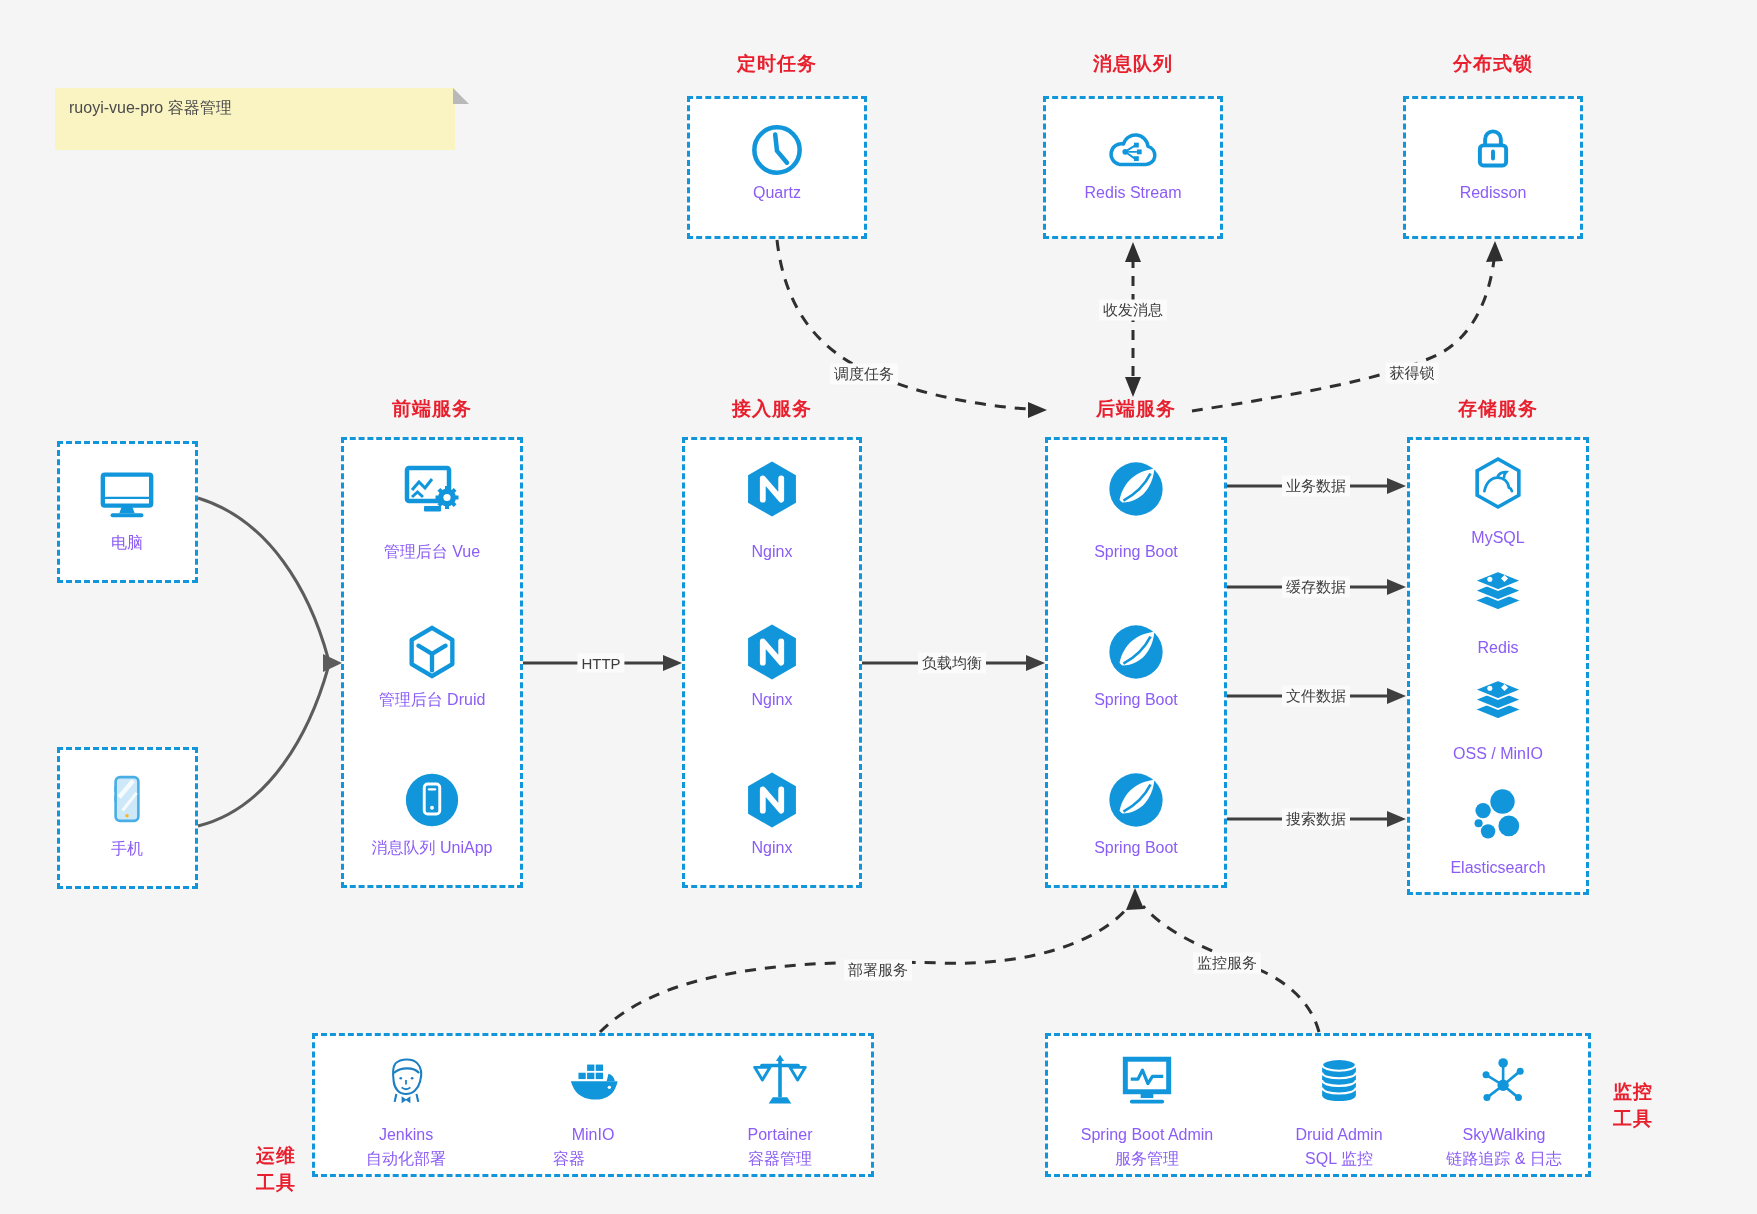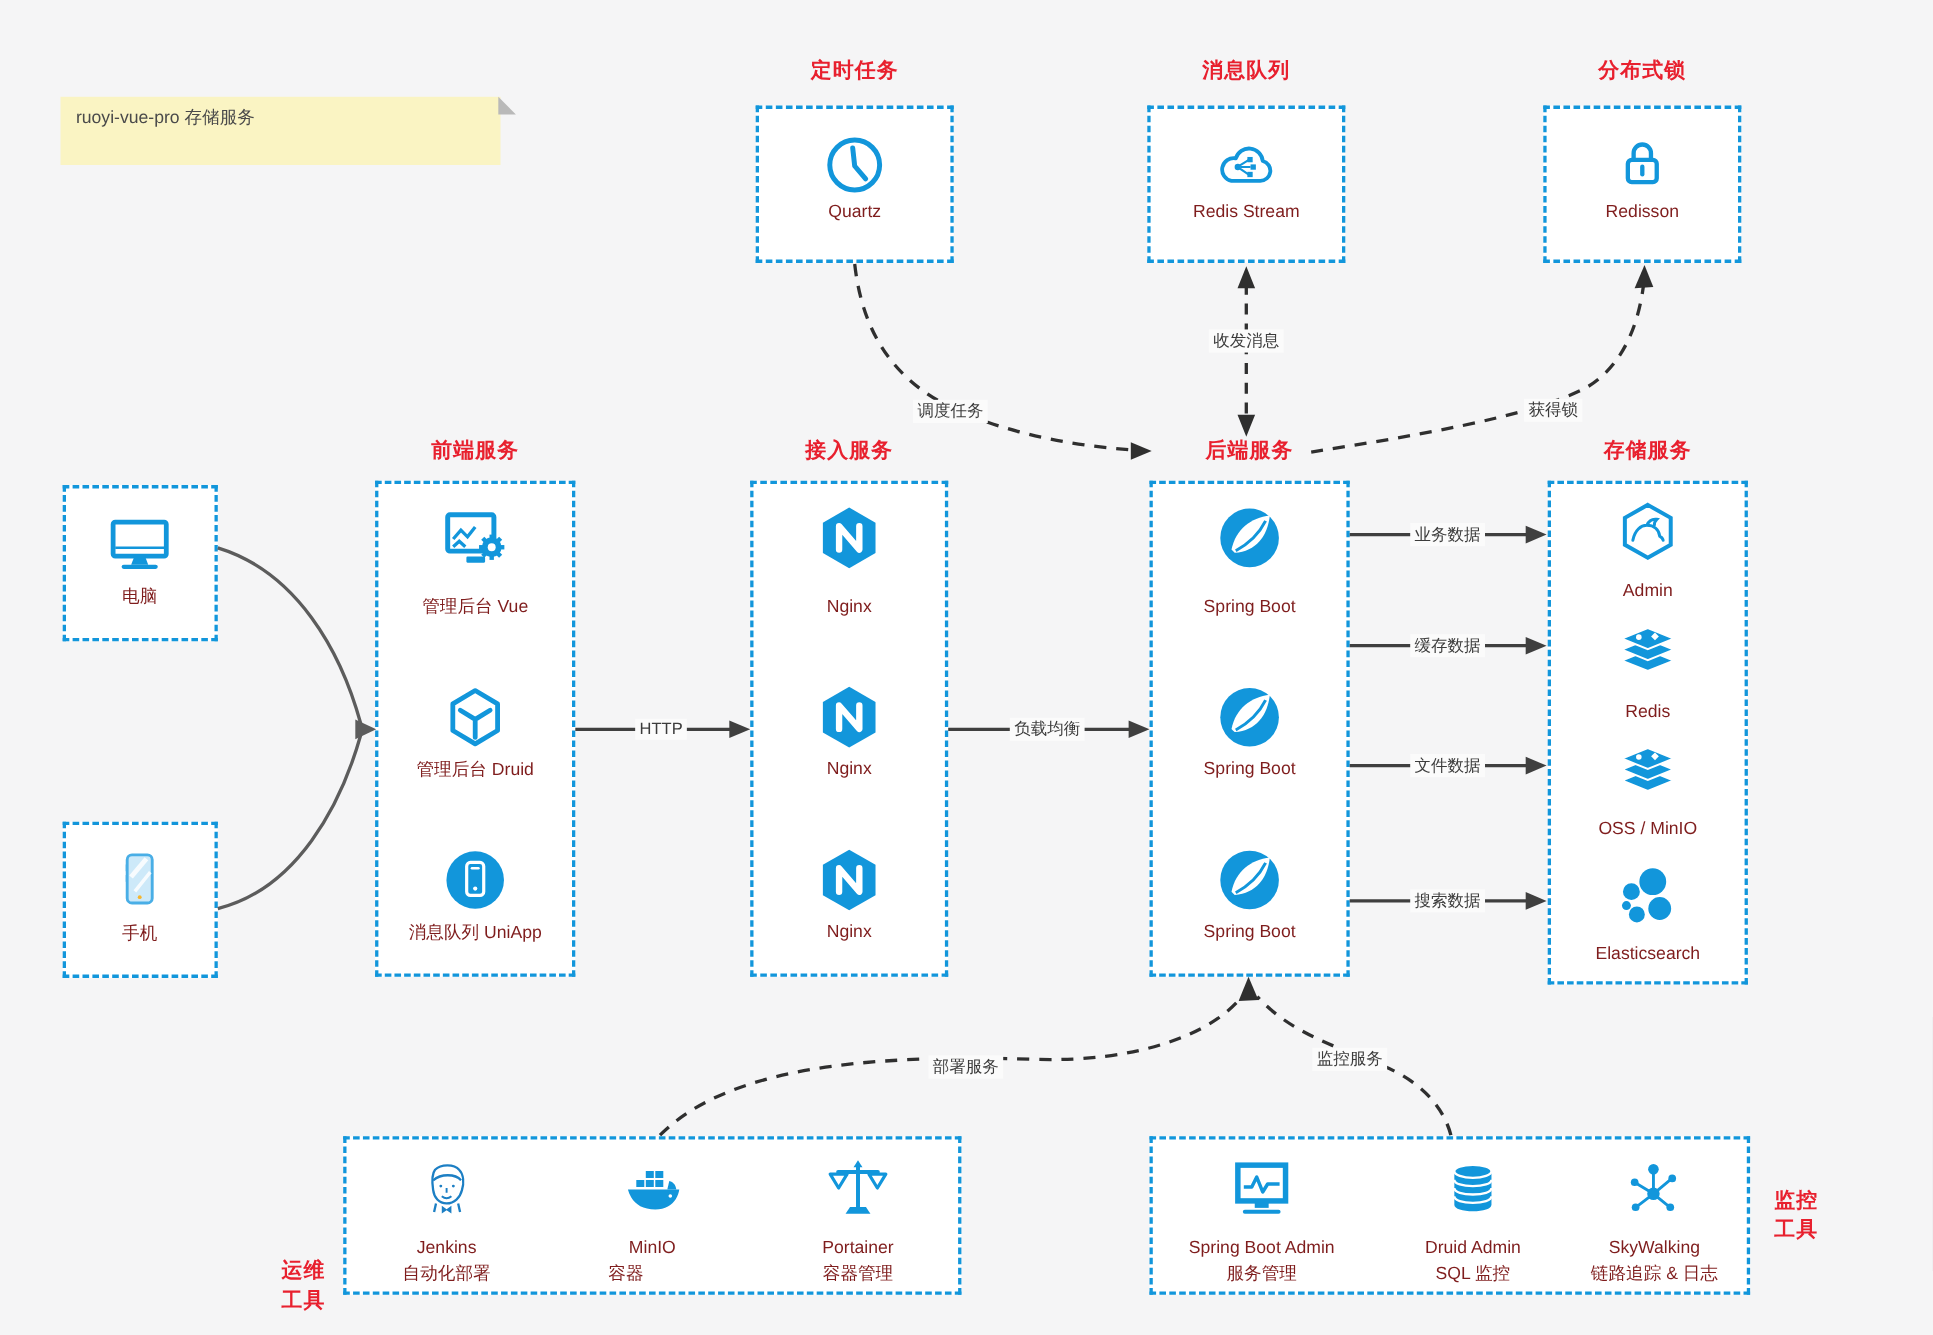--- a/index.html
+++ b/index.html
@@ -7,34 +7,34 @@
           font-family:"Liberation Sans","DejaVu Sans",sans-serif;color:#454545;}
   .box{position:absolute;border:3px dashed #1296db;background:#ffffff;box-sizing:border-box;z-index:1;}
   .note{position:absolute;left:55px;top:88px;width:400px;height:62px;background:#faf4c3;z-index:2;
         font-size:16px;line-height:24px;color:#4a4a4a;padding:8px 0 0 14px;box-sizing:border-box;}
   .note .fold{position:absolute;top:0;right:-14px;width:0;height:0;
         border-bottom:16px solid #b9b9b9;border-right:16px solid transparent;}
   .rtitle{position:absolute;transform:translate(-50%,-50%);color:#e8202e;font-size:19px;font-weight:bold;
           white-space:nowrap;z-index:4;letter-spacing:1px;}
   .rtitle.two{text-align:center;line-height:27px;}
   .icn{position:absolute;transform:translate(-50%,-50%);z-index:3;line-height:0;}
-  .nlab{position:absolute;transform:translate(-50%,-50%);z-index:3;font-size:16px;color:#7f1d1d;white-space:nowrap;}
+  .nlab{position:absolute;transform:translate(-50%,-50%);z-index:3;font-size:16px;color:#8b5cf6;white-space:nowrap;}
   .nlab.small{line-height:24px;text-align:center;}
   .elabel{position:absolute;transform:translate(-50%,-50%);z-index:7;font-size:15px;color:#3c3c3c;
           background:#fbfbfb;padding:1px 4px;white-space:nowrap;}
   #edge-layer{position:absolute;left:0;top:0;z-index:6;pointer-events:none;}
 </style>
 </head>
 <body>
 
 <div id="canvas">
 
   <div class="note">
     <span class="fold"></span>
-    <div>ruoyi-vue-pro 存储服务</div>
+    <div>ruoyi-vue-pro 容器管理</div>
   </div>
 
   <div class="box" style="left:687px;top:96px;width:180px;height:143px"></div>
   <div class="box" style="left:1043px;top:96px;width:180px;height:143px"></div>
   <div class="box" style="left:1403px;top:96px;width:180px;height:143px"></div>
   <div class="box" style="left:57px;top:441px;width:141px;height:142px"></div>
   <div class="box" style="left:57px;top:747px;width:141px;height:142px"></div>
   <div class="box" style="left:341px;top:437px;width:182px;height:451px"></div>
   <div class="box" style="left:682px;top:437px;width:180px;height:451px"></div>
   <div class="box" style="left:1045px;top:437px;width:182px;height:451px"></div>
@@ -195,21 +195,21 @@
       </svg>
   </span>
   <div class="nlab" style="left:1136px;top:848px">Spring Boot</div>
 
   <span class="icn" style="left:1498px;top:483px">
     <svg width="58" height="58" viewBox="0 0 64 64">
         <path d="M32,5.5 L55,18.5 V45.5 L32,58.5 L9,45.5 V18.5 Z" fill="none" stroke="#1296db" stroke-width="4"></path>
         <path d="M17,41 C19,31 25,26 31,26 C38,26 43,30 44,37 M31,26 C33,21.5 37,19.5 41,20 C39,22 38.5,24 38.7,25.5 M44,37 c2,0.8 3,2 3.4,4" fill="none" stroke="#1296db" stroke-width="3" stroke-linecap="round"></path>
       </svg>
   </span>
-  <div class="nlab" style="left:1498px;top:538px">Admin</div>
+  <div class="nlab" style="left:1498px;top:538px">MySQL</div>
 
   <span class="icn" style="left:1498px;top:591px">
     <svg width="58" height="42" viewBox="0 0 64 46">
         <path d="M32,23 L58,33.5 L32,44 L6,33.5 Z" fill="#1296db" stroke="#ffffff" stroke-width="2"></path>
         <path d="M32,12 L58,22.5 L32,33 L6,22.5 Z" fill="#1296db" stroke="#ffffff" stroke-width="2"></path>
         <path d="M32,1 L58,11.5 L32,22 L6,11.5 Z" fill="#1296db" stroke="#ffffff" stroke-width="2"></path>
         <circle cx="23" cy="10" r="2.8" fill="#ffffff"></circle>
         <rect x="36.5" y="6.5" width="5.5" height="5.5" transform="rotate(45,39.2,9.2)" fill="#ffffff"></rect>
       </svg>
   </span>

